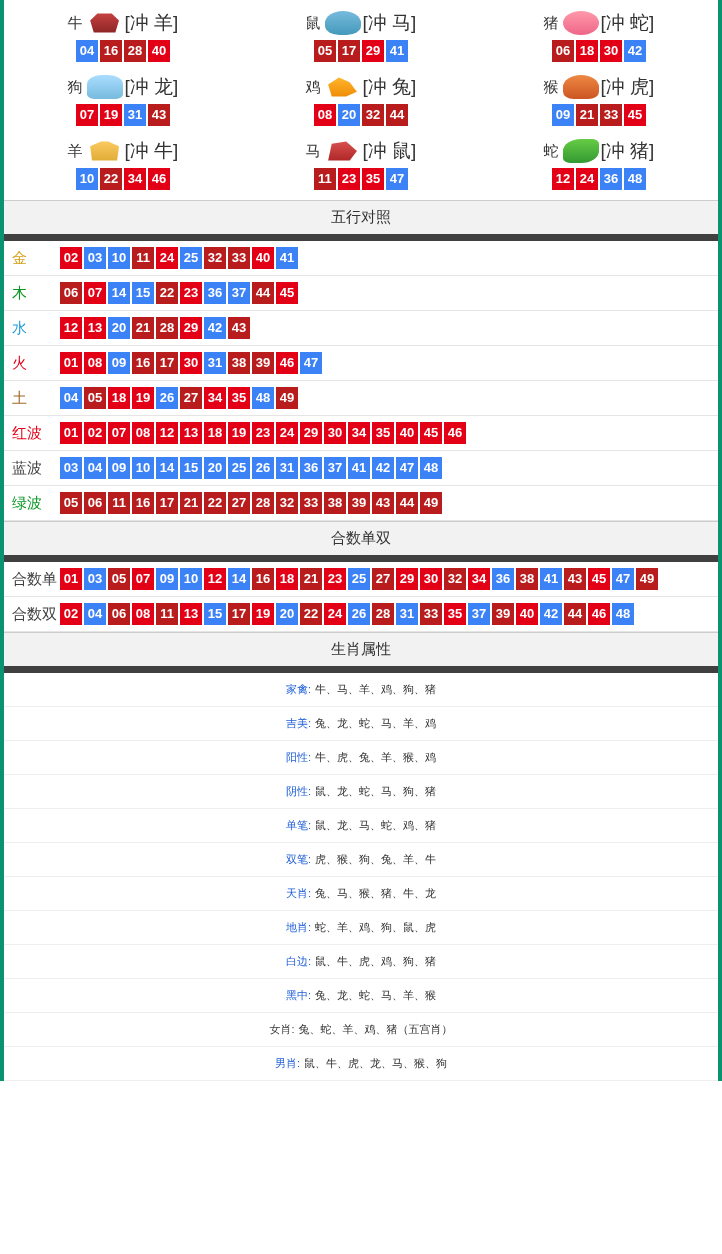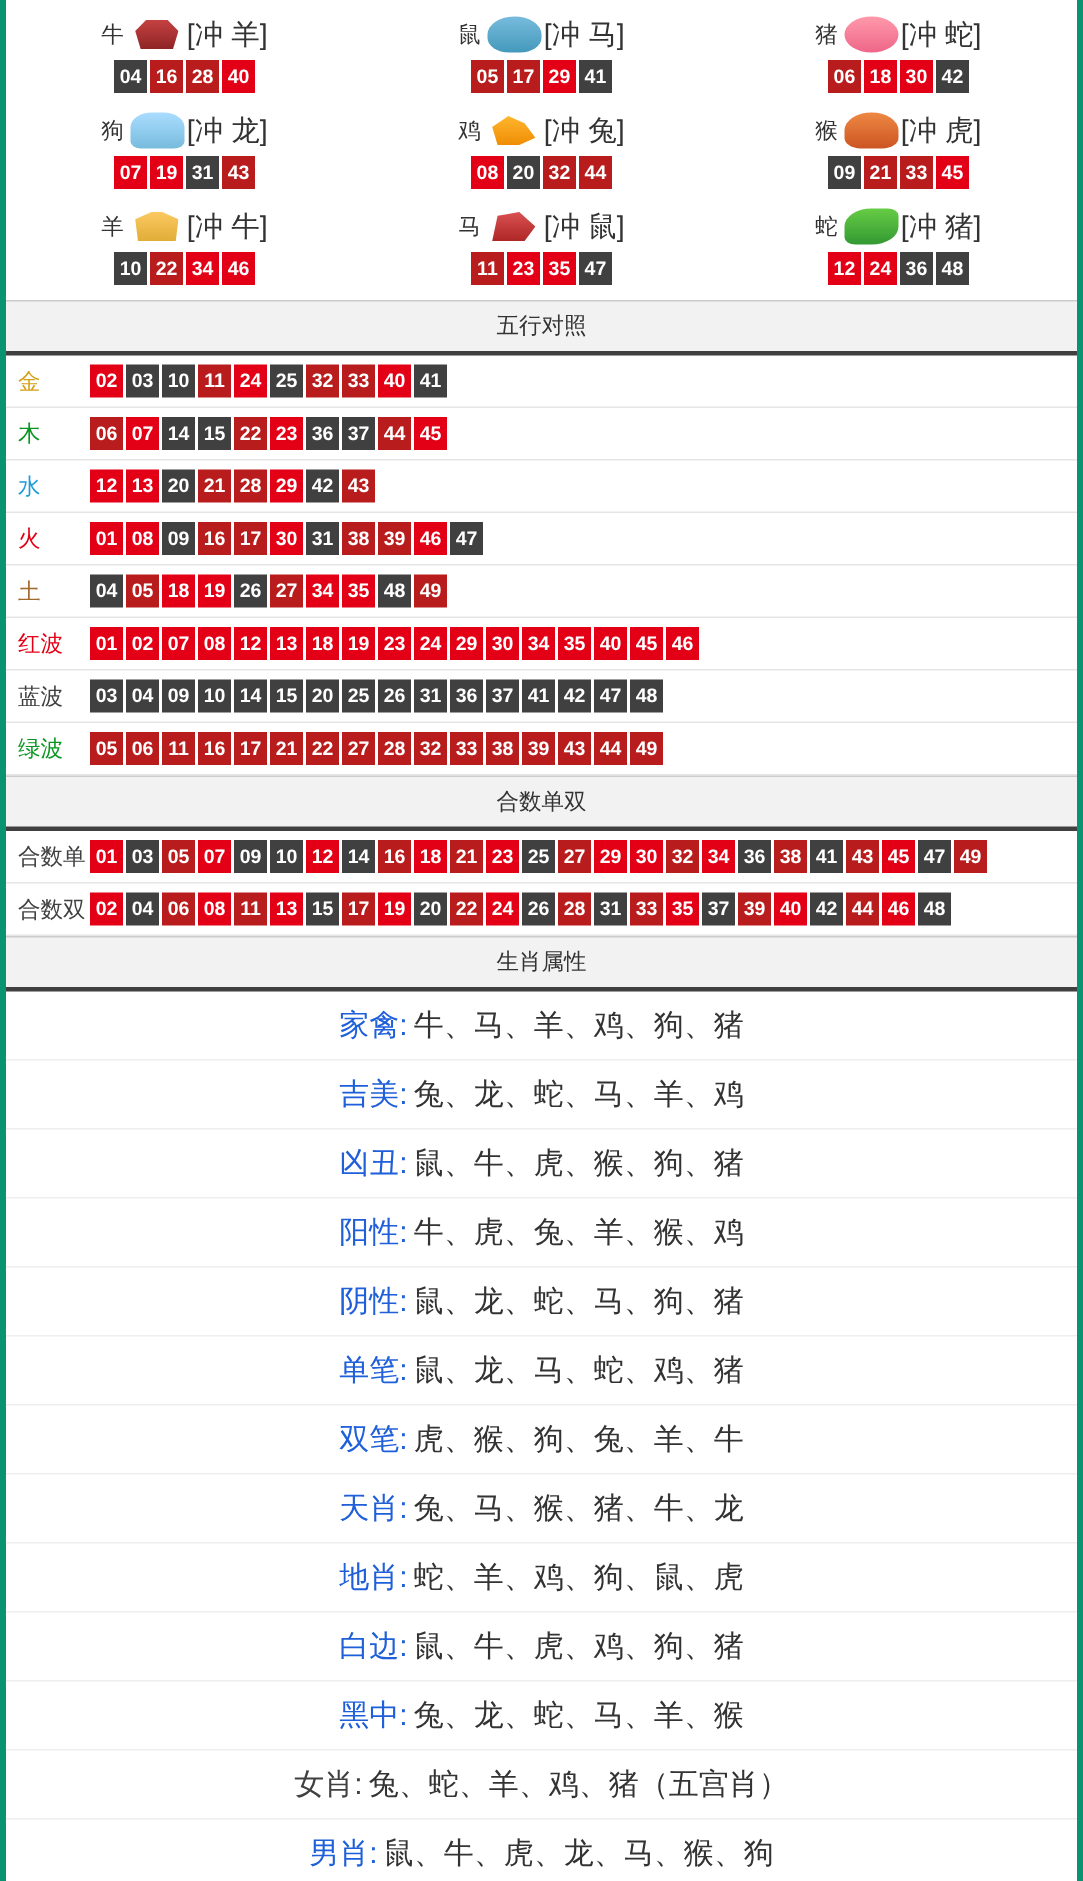--- a/index.html
+++ b/index.html
@@ -7,35 +7,35 @@
 .wrap{width:722px;margin:0 auto;border-left:4px solid #0a9370;border-right:4px solid #0a9370}
 .zodiac-grid{display:flex;flex-wrap:wrap;padding:4px 0}
 .z-cell{width:33.33%;text-align:center;padding:6px 0}
 .z-title{display:flex;align-items:center;justify-content:center;margin-bottom:4px}
 .z-name{font-size:15px;color:#333;margin-right:2px}
 .z-icon{width:36px;height:26px;display:inline-block;margin:0 2px}
 .z-clash{font-size:19px;color:#333}
 .balls{display:flex;justify-content:center;gap:2px}
 .ball{display:inline-block;width:22px;height:22px;line-height:22px;color:#fff;font-size:13px;text-align:center;font-weight:bold}
 .r{background:#e30016}
-.b{background:#404040}
+.b{background:#3b82f6}
 .g{background:#b91c1c}
-.sect-h{background:#f2f2f2;border-top:1px solid #ccc;border-bottom:3px solid #404040;text-align:center;padding:7px 0;font-size:15px}
+.sect-h{background:#f2f2f2;border-top:1px solid #ccc;border-bottom:7px solid #404040;text-align:center;padding:7px 0;font-size:15px}
 .row{display:flex;align-items:center;border-bottom:1px solid #e5e5e5;padding:6px 8px}
 .row-label{width:48px;flex-shrink:0;font-size:15px}
 .row-balls{display:flex;flex-wrap:wrap;gap:2px}
 .lbl-gold{color:#d4a017}
 .lbl-wood{color:#0a9623}
 .lbl-water{color:#1f9bd9}
 .lbl-fire{color:#e30016}
 .lbl-earth{color:#a06a2a}
 .lbl-red{color:#e30016}
 .lbl-blue{color:#404040}
 .lbl-green{color:#0a9623}
-.attr-row{text-align:center;padding:9px 0;border-bottom:1px solid #eee;font-size:20px}
+.attr-row{text-align:center;padding:9px 0;border-bottom:1px solid #eee;font-size:11px}
 .attr-key{color:#1f5fd9;margin-right:4px}
 .attr-key.red{color:#404040}
 .attr-key.green{color:#0a9623}
 
 .ico{display:inline-block;border-radius:4px}
 .ico-ox{background:linear-gradient(#c44,#822);width:36px;height:24px;clip-path:polygon(10% 40%,30% 10%,70% 10%,90% 40%,80% 90%,20% 90%)}
 .ico-rat{background:linear-gradient(#7bd,#49b);width:36px;height:24px;border-radius:50% 50% 40% 40%}
 .ico-pig{background:linear-gradient(#f9a,#e68);width:36px;height:24px;border-radius:50%}
 .ico-dog{background:linear-gradient(#adf,#7bd);width:36px;height:24px;border-radius:40% 40% 20% 20%}
 .ico-rooster{background:linear-gradient(#fb3,#e80);width:36px;height:24px;clip-path:polygon(20% 90%,10% 40%,40% 10%,70% 30%,90% 70%,60% 90%)}
@@ -374,21 +374,20 @@
           <span class="ball r">46</span>
           <span class="ball b">48</span>
         </div>
       </div>
     </div>
 
   <div class="sect-h">生肖属性</div>
   <div id="attr-rows">
       <div class="attr-row"><span class="attr-key ">家禽:</span><span>牛、马、羊、鸡、狗、猪</span></div>
       <div class="attr-row"><span class="attr-key ">吉美:</span><span>兔、龙、蛇、马、羊、鸡</span></div>
-      <div class="attr-row"><span class="attr-key ">凶丑:</span><span>鼠、牛、虎、猴、狗、猪</span></div>
       <div class="attr-row"><span class="attr-key ">阳性:</span><span>牛、虎、兔、羊、猴、鸡</span></div>
       <div class="attr-row"><span class="attr-key ">阴性:</span><span>鼠、龙、蛇、马、狗、猪</span></div>
       <div class="attr-row"><span class="attr-key ">单笔:</span><span>鼠、龙、马、蛇、鸡、猪</span></div>
       <div class="attr-row"><span class="attr-key ">双笔:</span><span>虎、猴、狗、兔、羊、牛</span></div>
       <div class="attr-row"><span class="attr-key ">天肖:</span><span>兔、马、猴、猪、牛、龙</span></div>
       <div class="attr-row"><span class="attr-key ">地肖:</span><span>蛇、羊、鸡、狗、鼠、虎</span></div>
       <div class="attr-row"><span class="attr-key ">白边:</span><span>鼠、牛、虎、鸡、狗、猪</span></div>
       <div class="attr-row"><span class="attr-key ">黑中:</span><span>兔、龙、蛇、马、羊、猴</span></div>
       <div class="attr-row"><span class="attr-key red">女肖:</span><span>兔、蛇、羊、鸡、猪（五宫肖）</span></div>
       <div class="attr-row"><span class="attr-key ">男肖:</span><span>鼠、牛、虎、龙、马、猴、狗</span></div>

